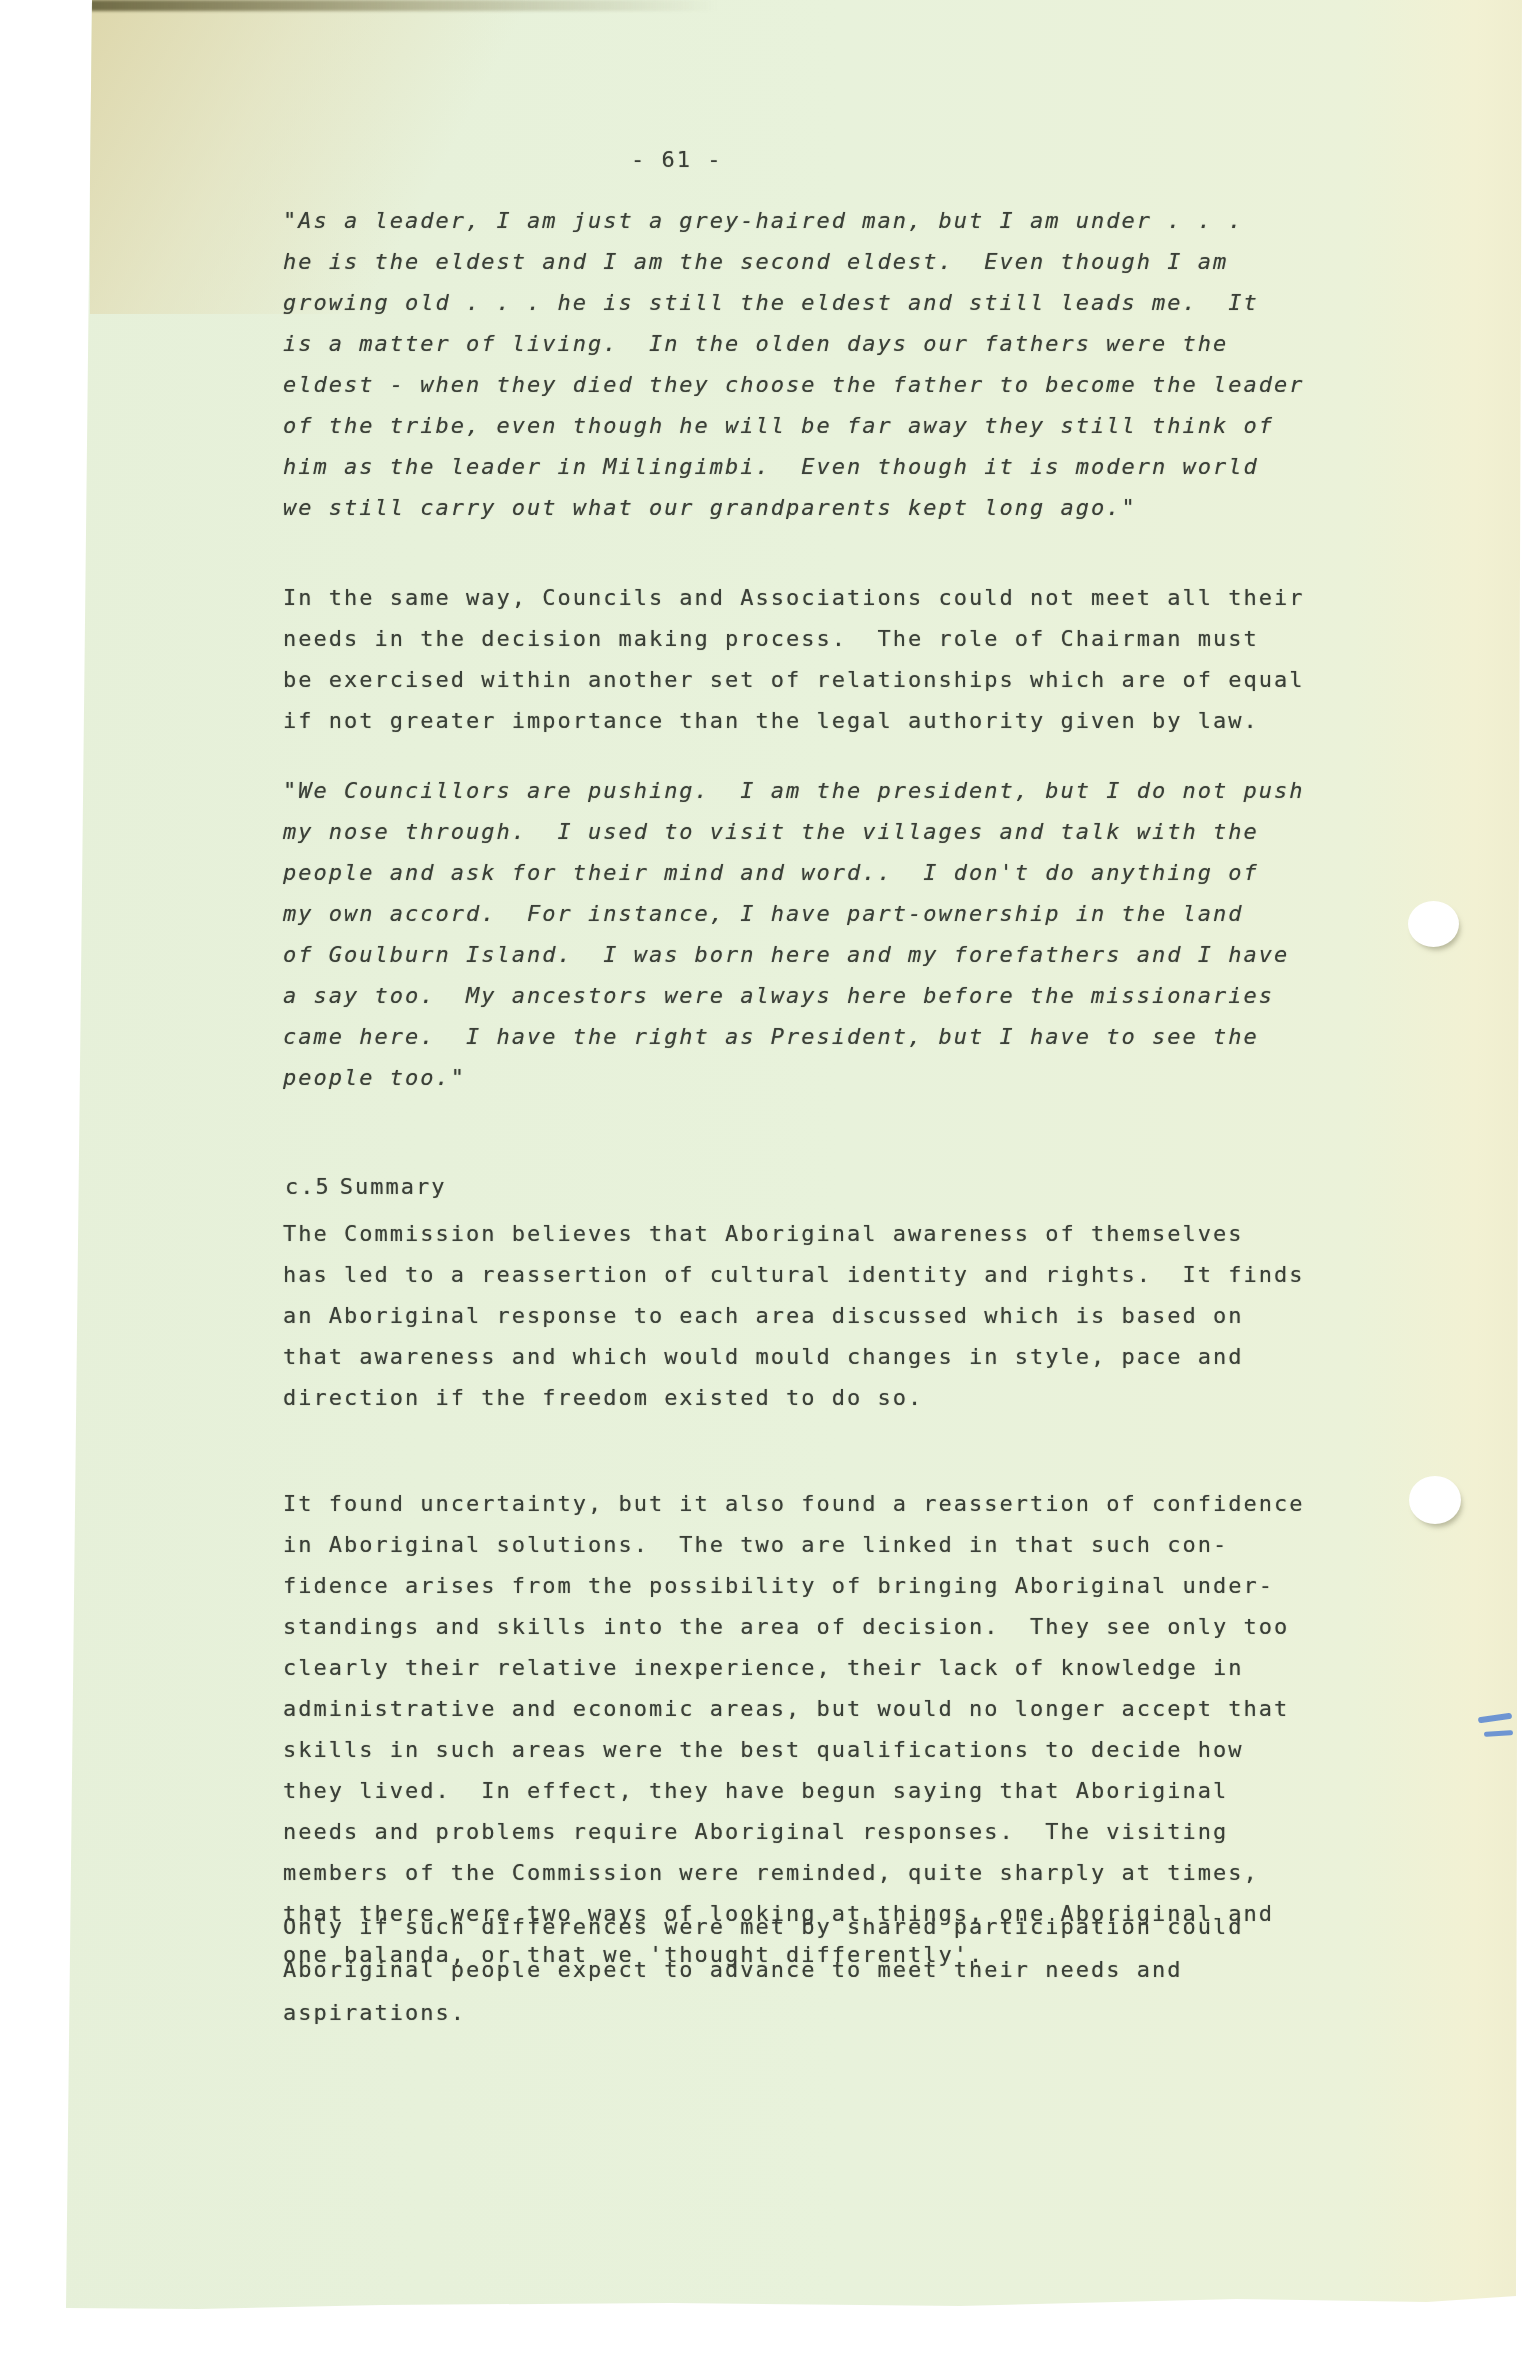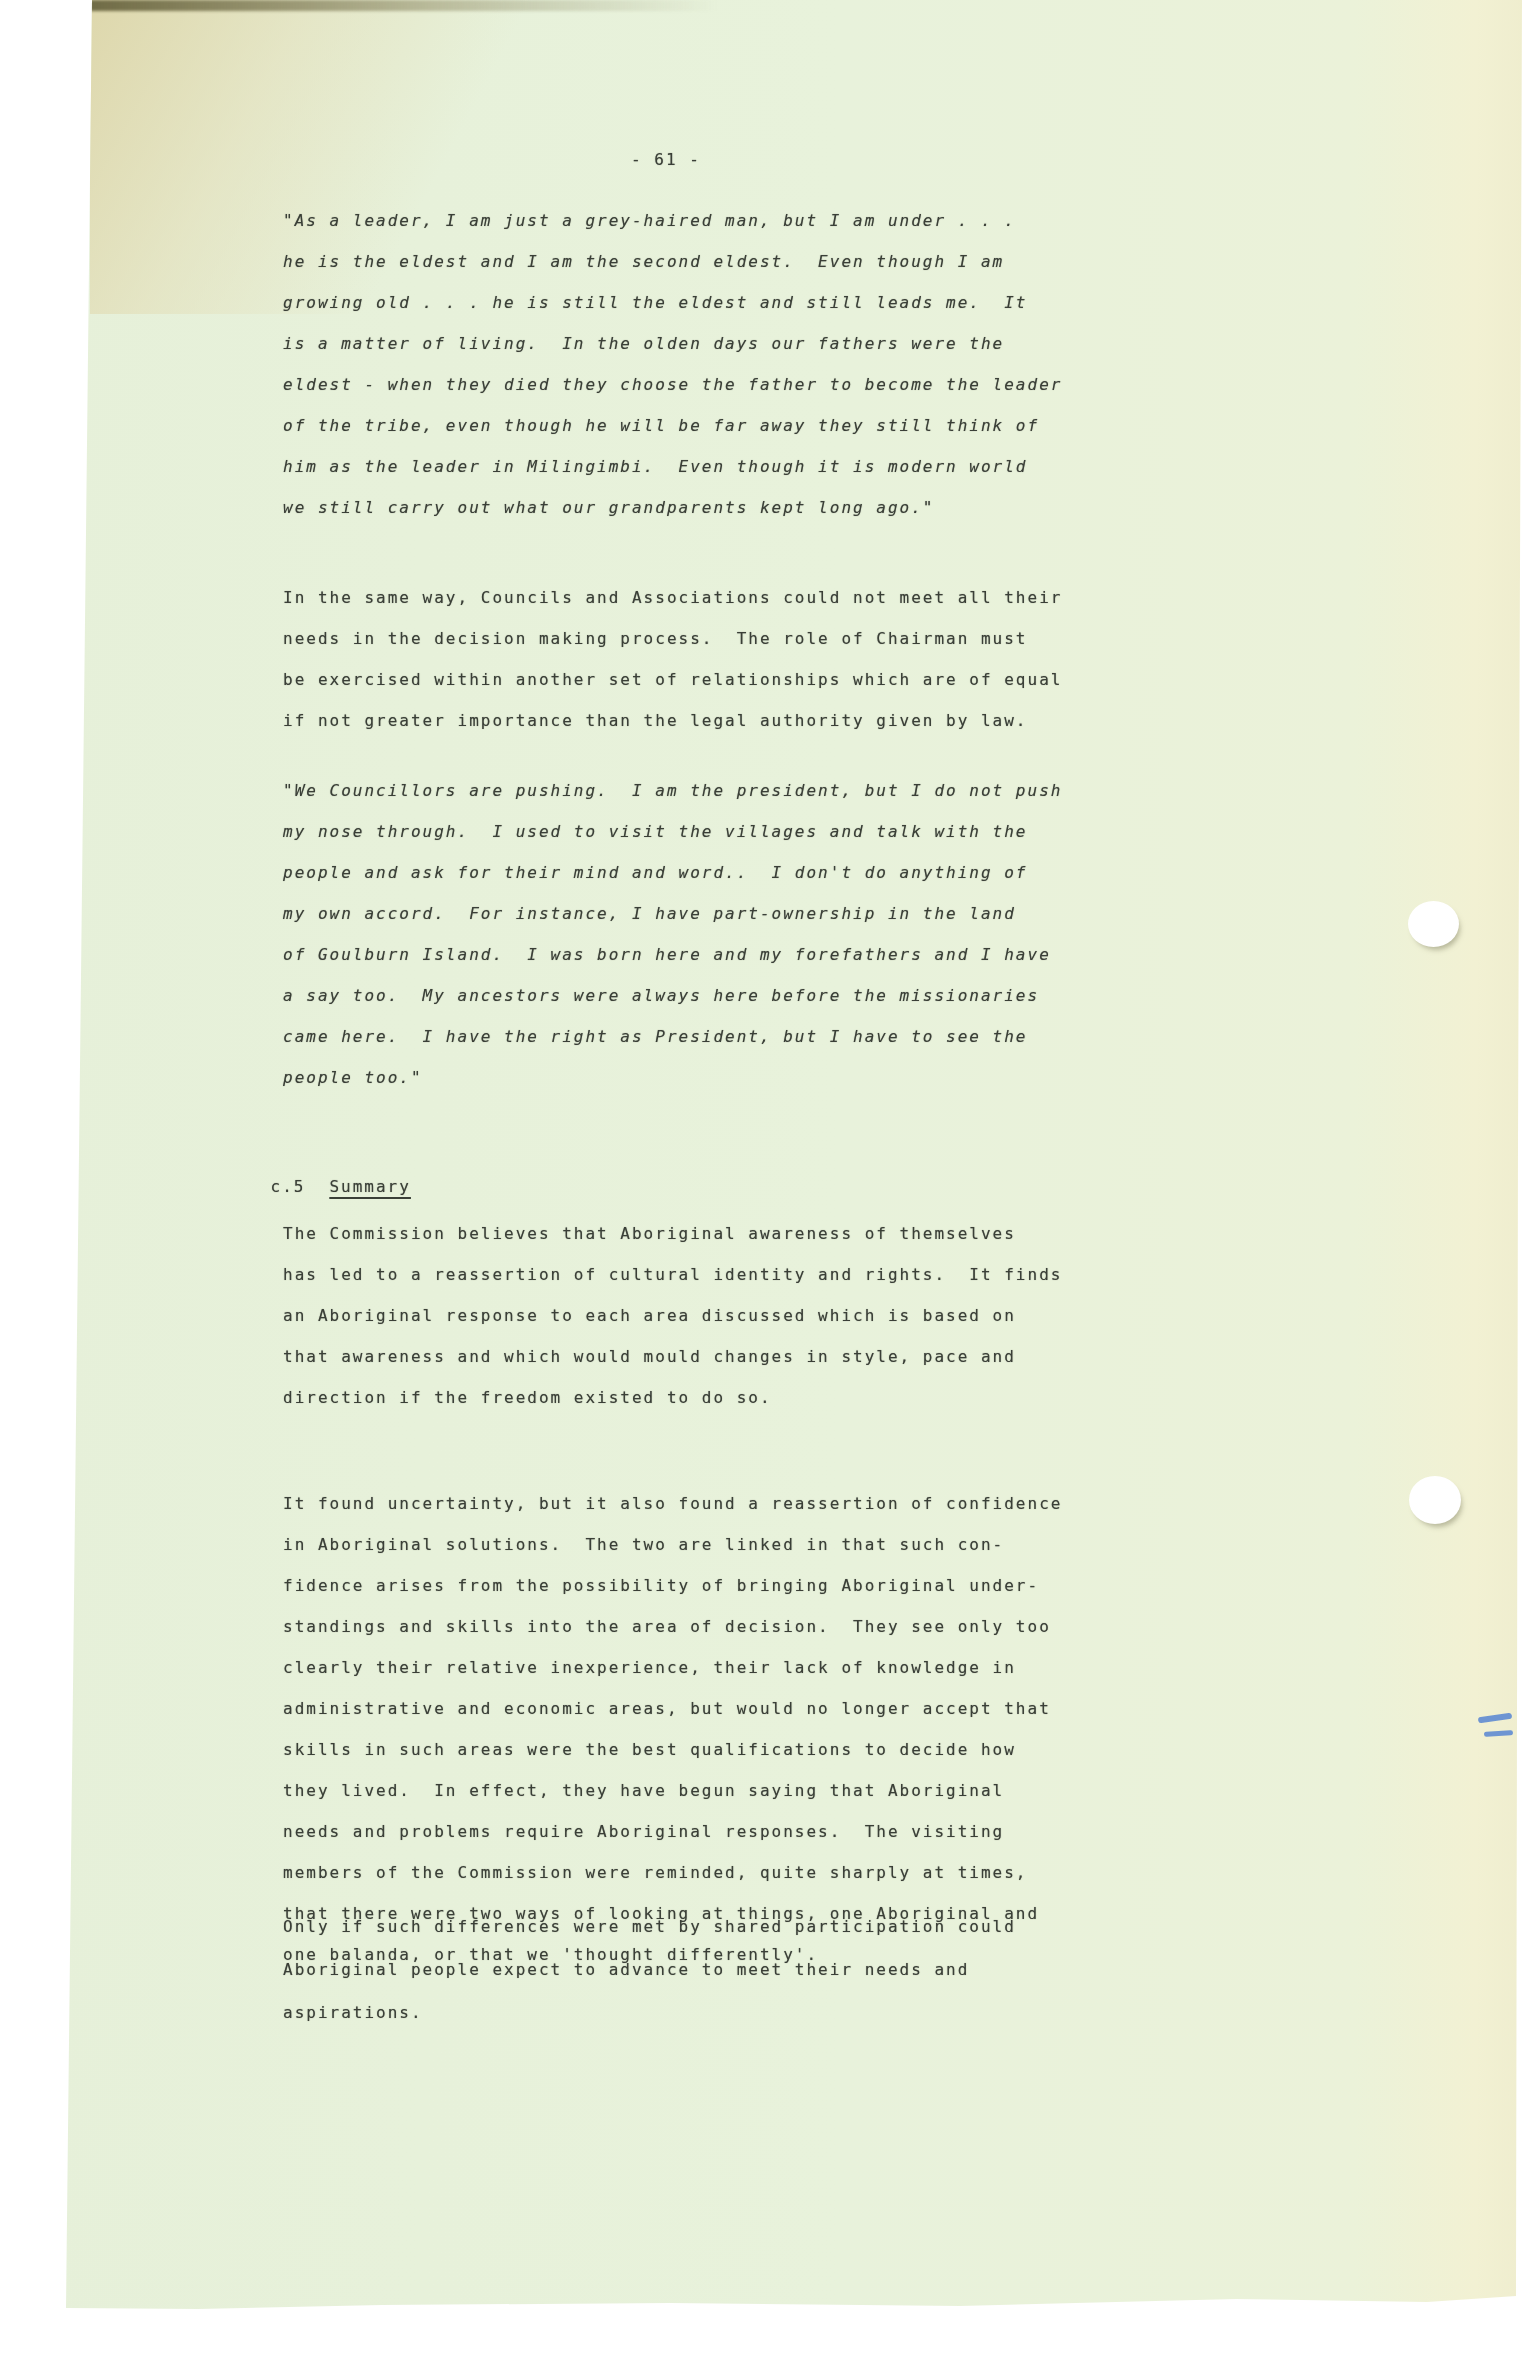--- a/index.html
+++ b/index.html
@@ -23,30 +23,30 @@
   .top-edge-shadow{
     position:absolute;left:90px;top:0;width:628px;height:11.4px;
     background:linear-gradient(to right,rgba(92,88,52,.85),rgba(120,114,74,.4) 55%,rgba(120,114,74,0));
     filter:blur(1.4px);
     pointer-events:none;
   }
   
   .txt{
     position:absolute;left:283px;
     white-space:pre;
-    font-size:16px;line-height:41px;letter-spacing:2px;
+    font-size:22px;line-height:41px;letter-spacing:2px;
     color:#3a3f37;
     text-shadow:0 0 1px rgba(58,63,55,.55);
   }
   .it{font-style:italic}
   .lh45{line-height:43px}
   .lh47{line-height:45px}
   .page-num{left:631px}
   .heading{left:224px}
-  .heading .title{margin-left:24px;text-decoration:underline;text-decoration-thickness:1.9px;text-underline-offset:4.8px}
+  .heading .title{margin-left:9px;text-decoration-thickness:1.9px;text-underline-offset:4.8px}
   
   .hole{
     position:absolute;background:#ffffff;border-radius:50%;
     box-shadow:2.9px 4.8px 4.8px -1.9px rgba(130,130,100,.5);
   }
   .hole.h1{left:1408px;top:901px;width:51px;height:46px}
   .hole.h2{left:1409px;top:1476px;width:52px;height:48px}
   
   .pen{position:absolute;background:#4d7ed2;border-radius:2.9px;opacity:.8}
   .pen.p1{left:1478px;top:1715px;width:34px;height:5.7px;transform:rotate(-8deg)}

